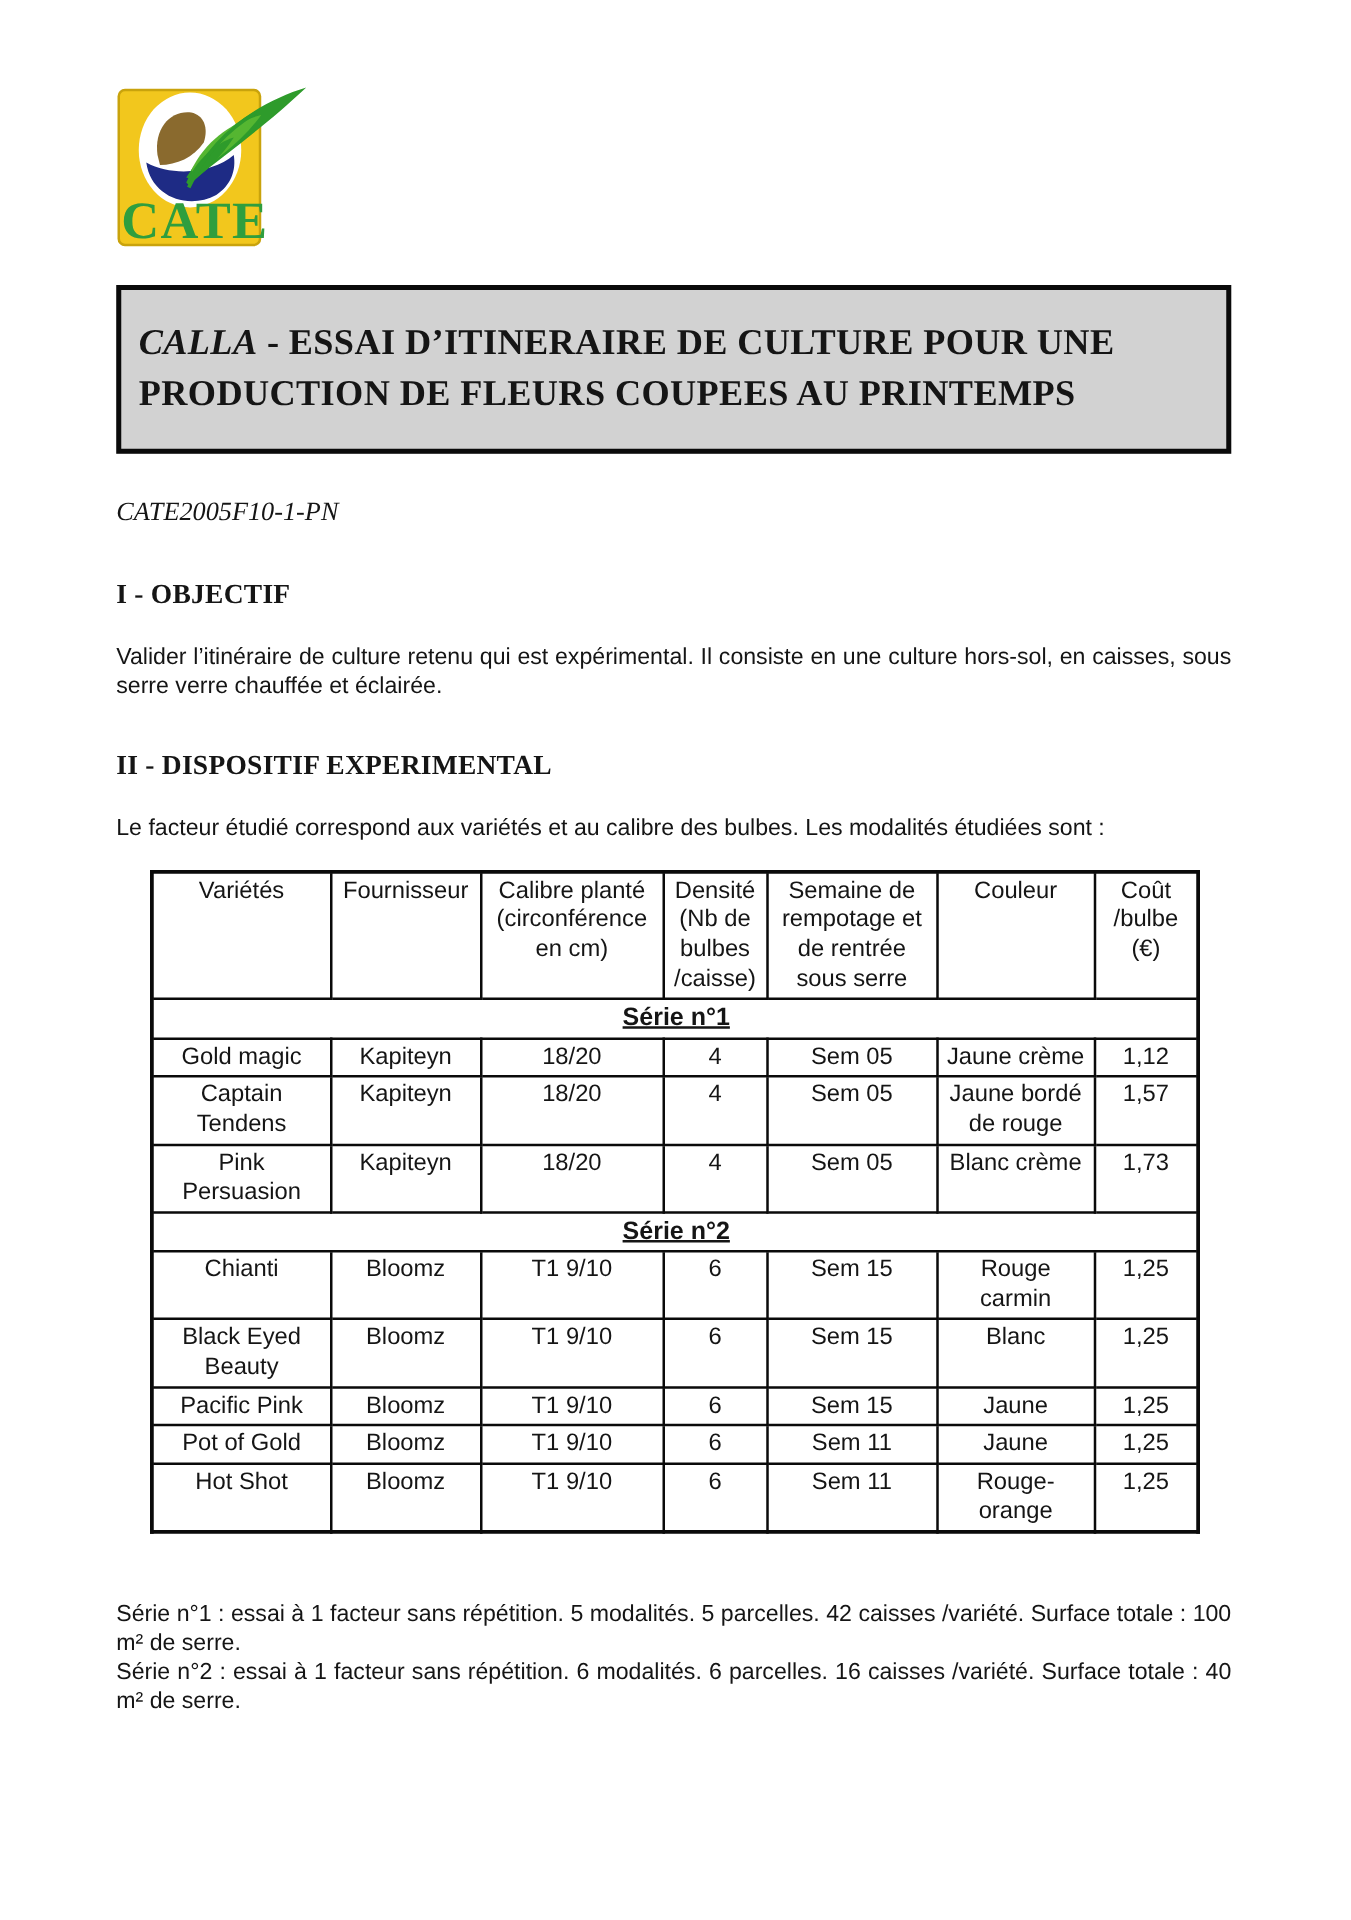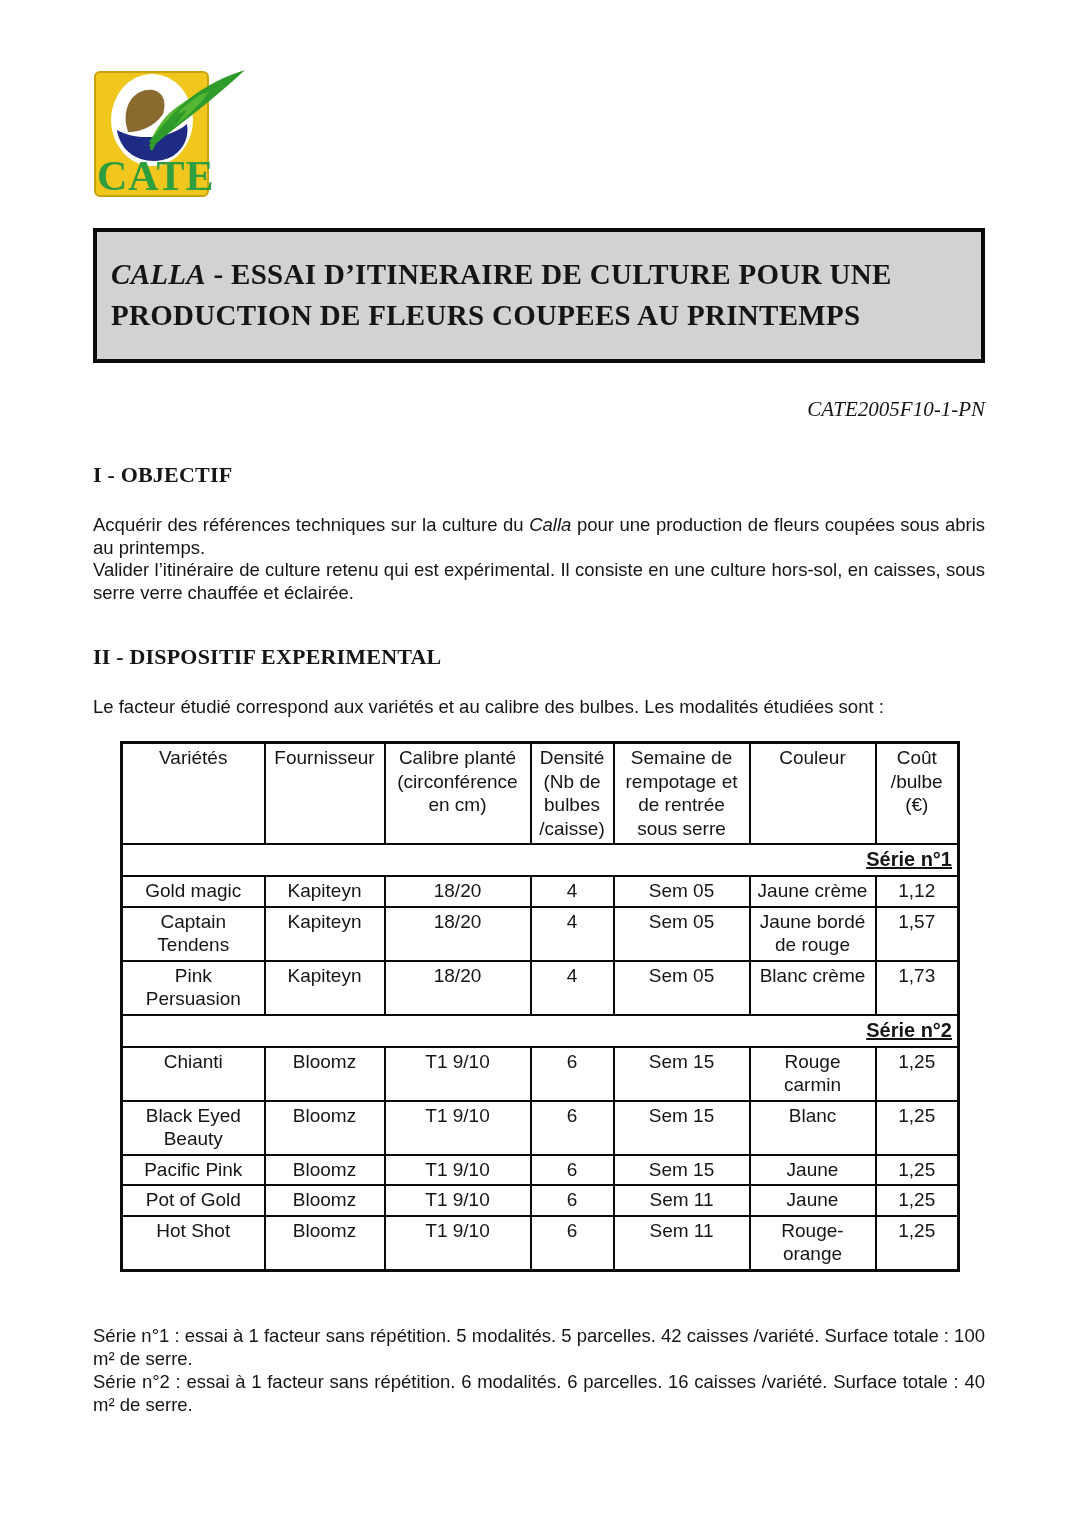--- a/index.html
+++ b/index.html
@@ -40,21 +40,21 @@
     text-align: left;
     padding: 22px 14px 24px 14px;
     font-family: "Liberation Serif", serif;
     font-weight: bold;
     font-size: 29px;
     line-height: 1.4;
     letter-spacing: 0.3px;
   }
   .title-box .calla { font-style: italic; }
   .ref-code {
-    text-align: right;
+    text-align: left;
     font-family: "Liberation Serif", serif;
     font-style: italic;
     font-size: 21px;
     margin-top: 34px;
   }
   .section-heading {
     font-family: "Liberation Serif", serif;
     font-weight: bold;
     font-size: 22px;
     letter-spacing: 0.2px;
@@ -82,21 +82,21 @@
   }
   table.modalities th, table.modalities td {
     border: 2px solid #0a0a0a;
     padding: 2px 5px 3px 5px;
     text-align: center;
     vertical-align: top;
     font-weight: normal;
     overflow: hidden;
   }
   table.modalities td.series-label {
-    text-align: right;
+    text-align: center;
     font-weight: bold;
     font-size: 20px;
     padding-left: 7px;
   }
   table.modalities td.series-label span { text-decoration: underline; }
   col.c-varietes { width: 143px; }
   col.c-fournisseur { width: 120px; }
   col.c-calibre { width: 146px; }
   col.c-densite { width: 83px; }
   col.c-semaine { width: 136px; }
@@ -133,21 +133,20 @@
     </div>
 
     <div class="title-box">
       <span class="calla">CALLA</span><span> - ESSAI D’ITINERAIRE DE CULTURE POUR UNE PRODUCTION DE FLEURS COUPEES AU PRINTEMPS</span>
     </div>
 
     <div class="ref-code">CATE2005F10-1-PN</div>
 
     <div class="section-heading">I - OBJECTIF</div>
     <div class="para-group">
-      <p class="body-para"><span>Acquérir des références techniques sur la culture du </span><span class="ital">Calla</span><span> pour une production de fleurs coupées sous abris au printemps.</span></p>
       <p class="body-para">Valider l’itinéraire de culture retenu qui est expérimental. Il consiste en une culture hors-sol, en caisses, sous serre verre chauffée et éclairée.</p>
     </div>
 
     <div class="section-heading">II - DISPOSITIF EXPERIMENTAL</div>
     <p class="intro-para">Le facteur étudié correspond aux variétés et au calibre des bulbes. Les modalités étudiées sont :</p>
 
     <table class="modalities">
       <colgroup>
         <col class="c-varietes">
           <col class="c-fournisseur">

